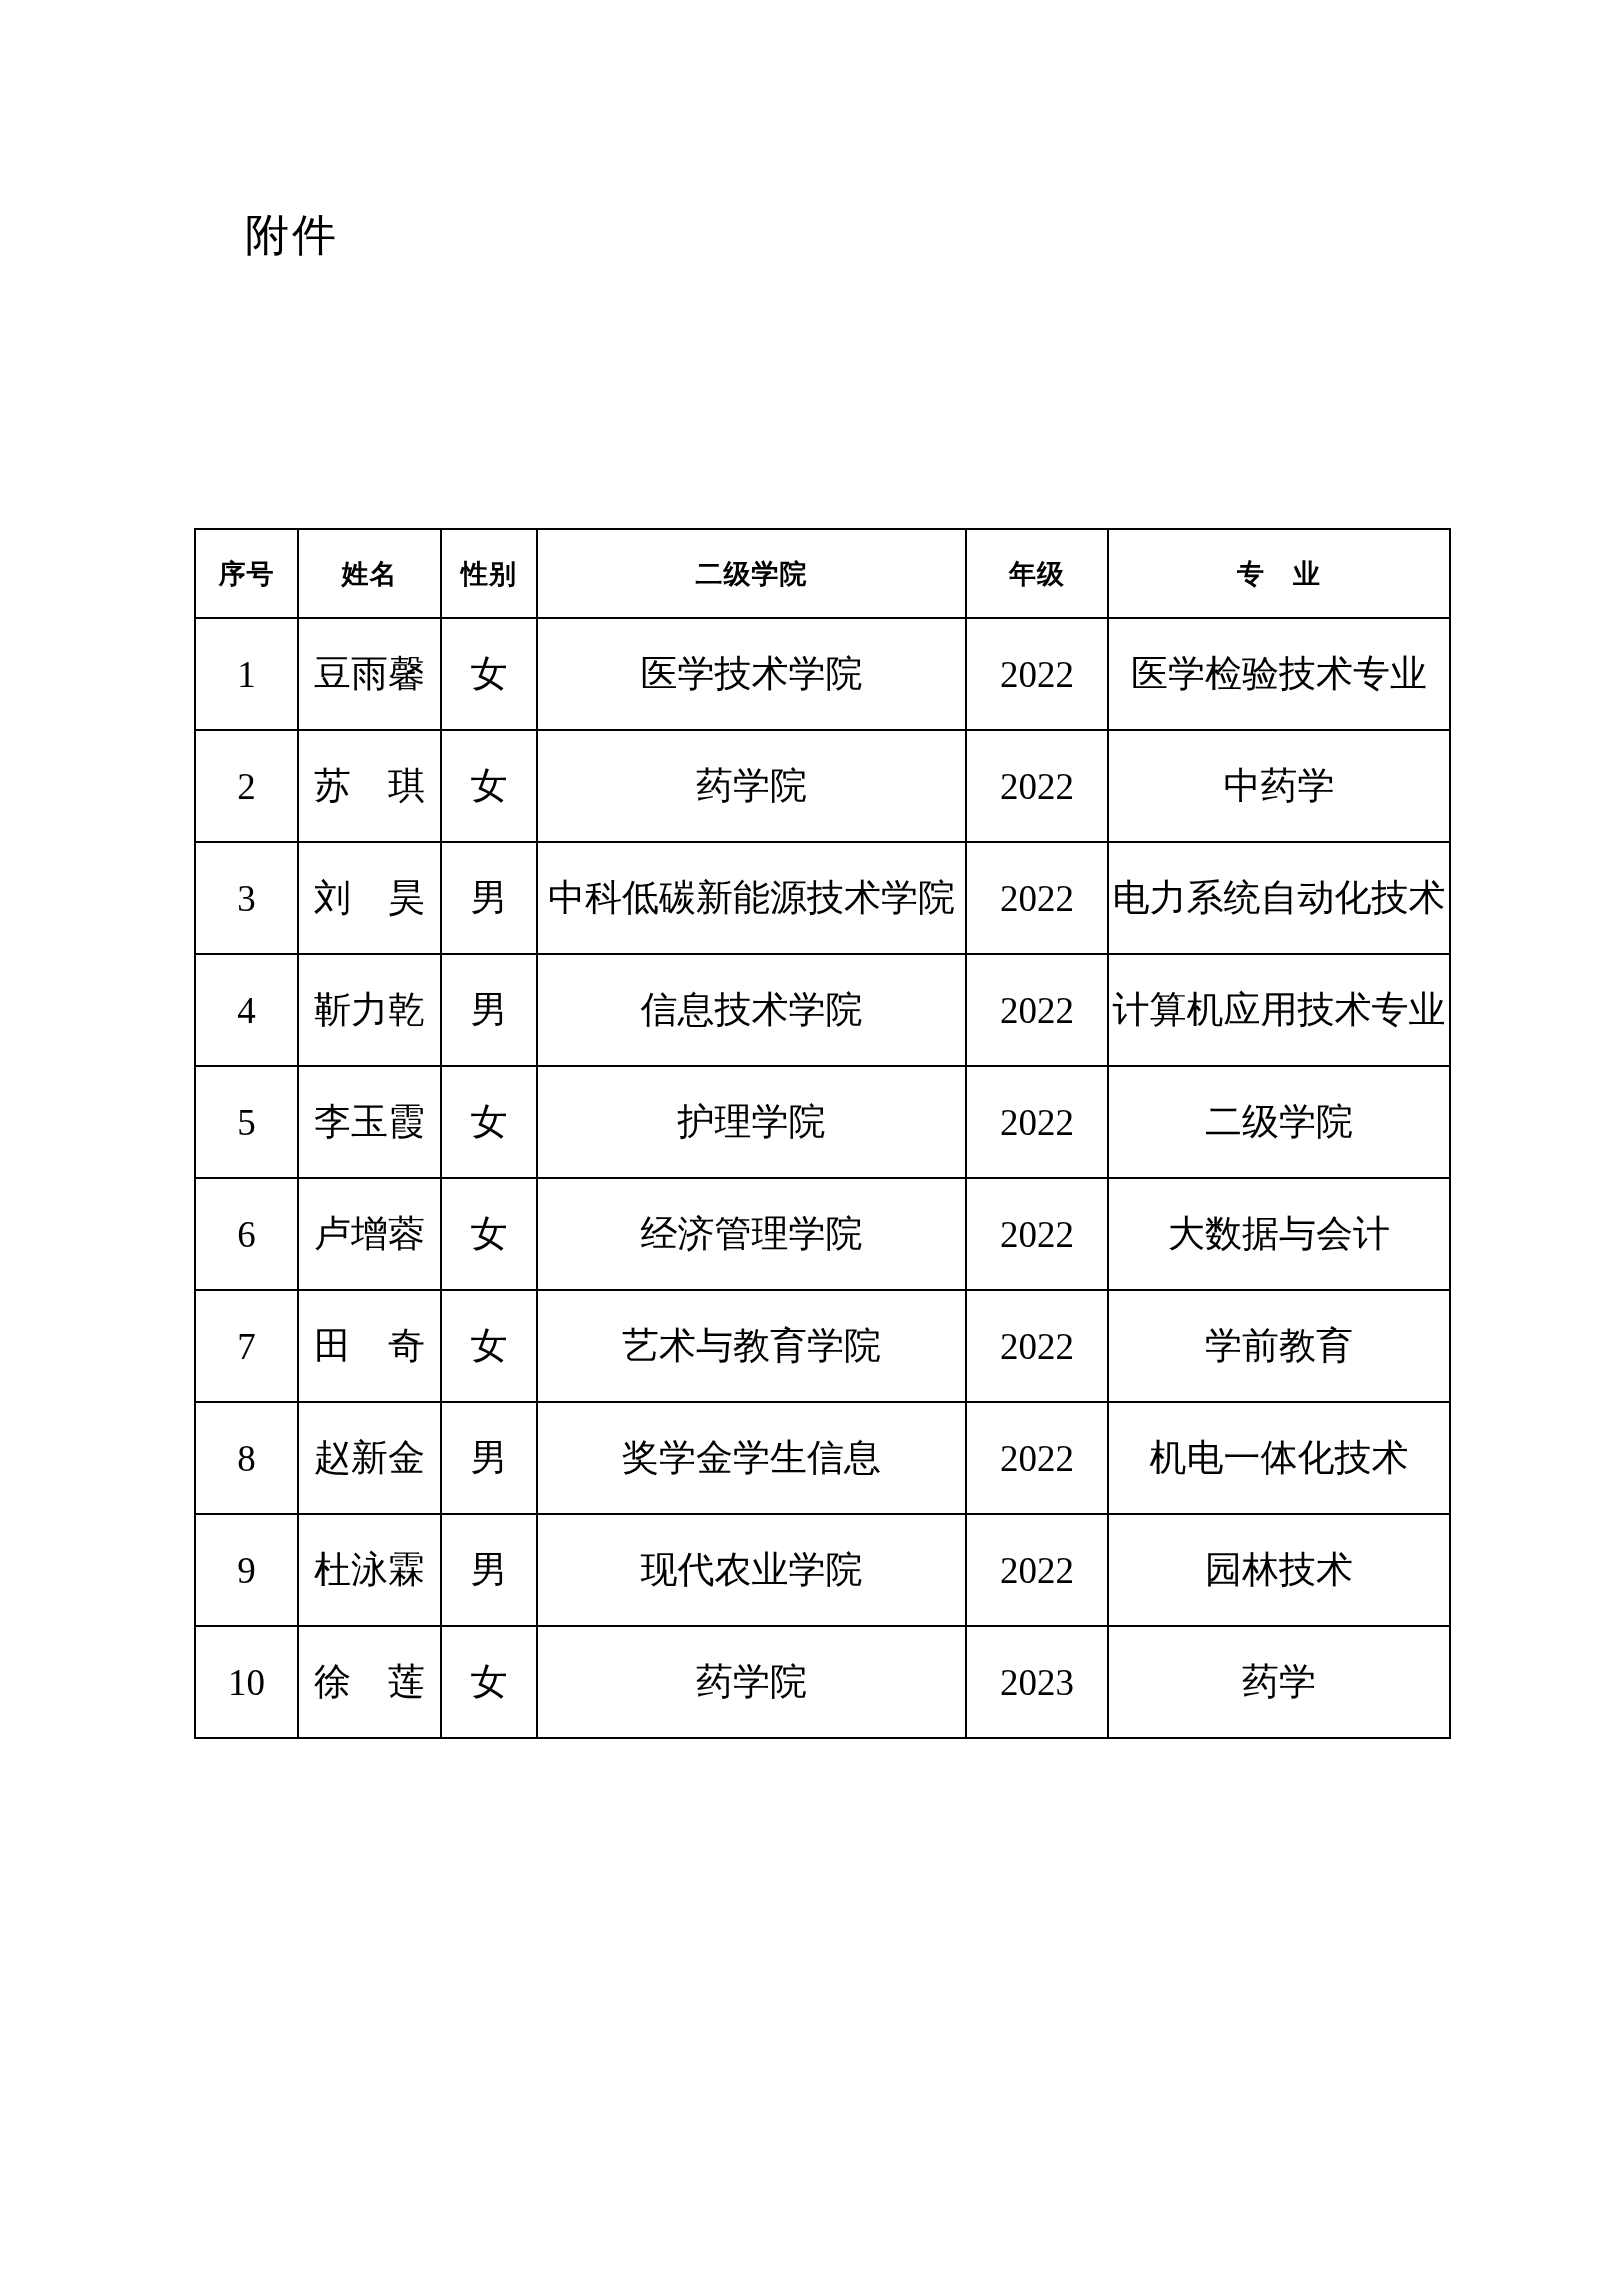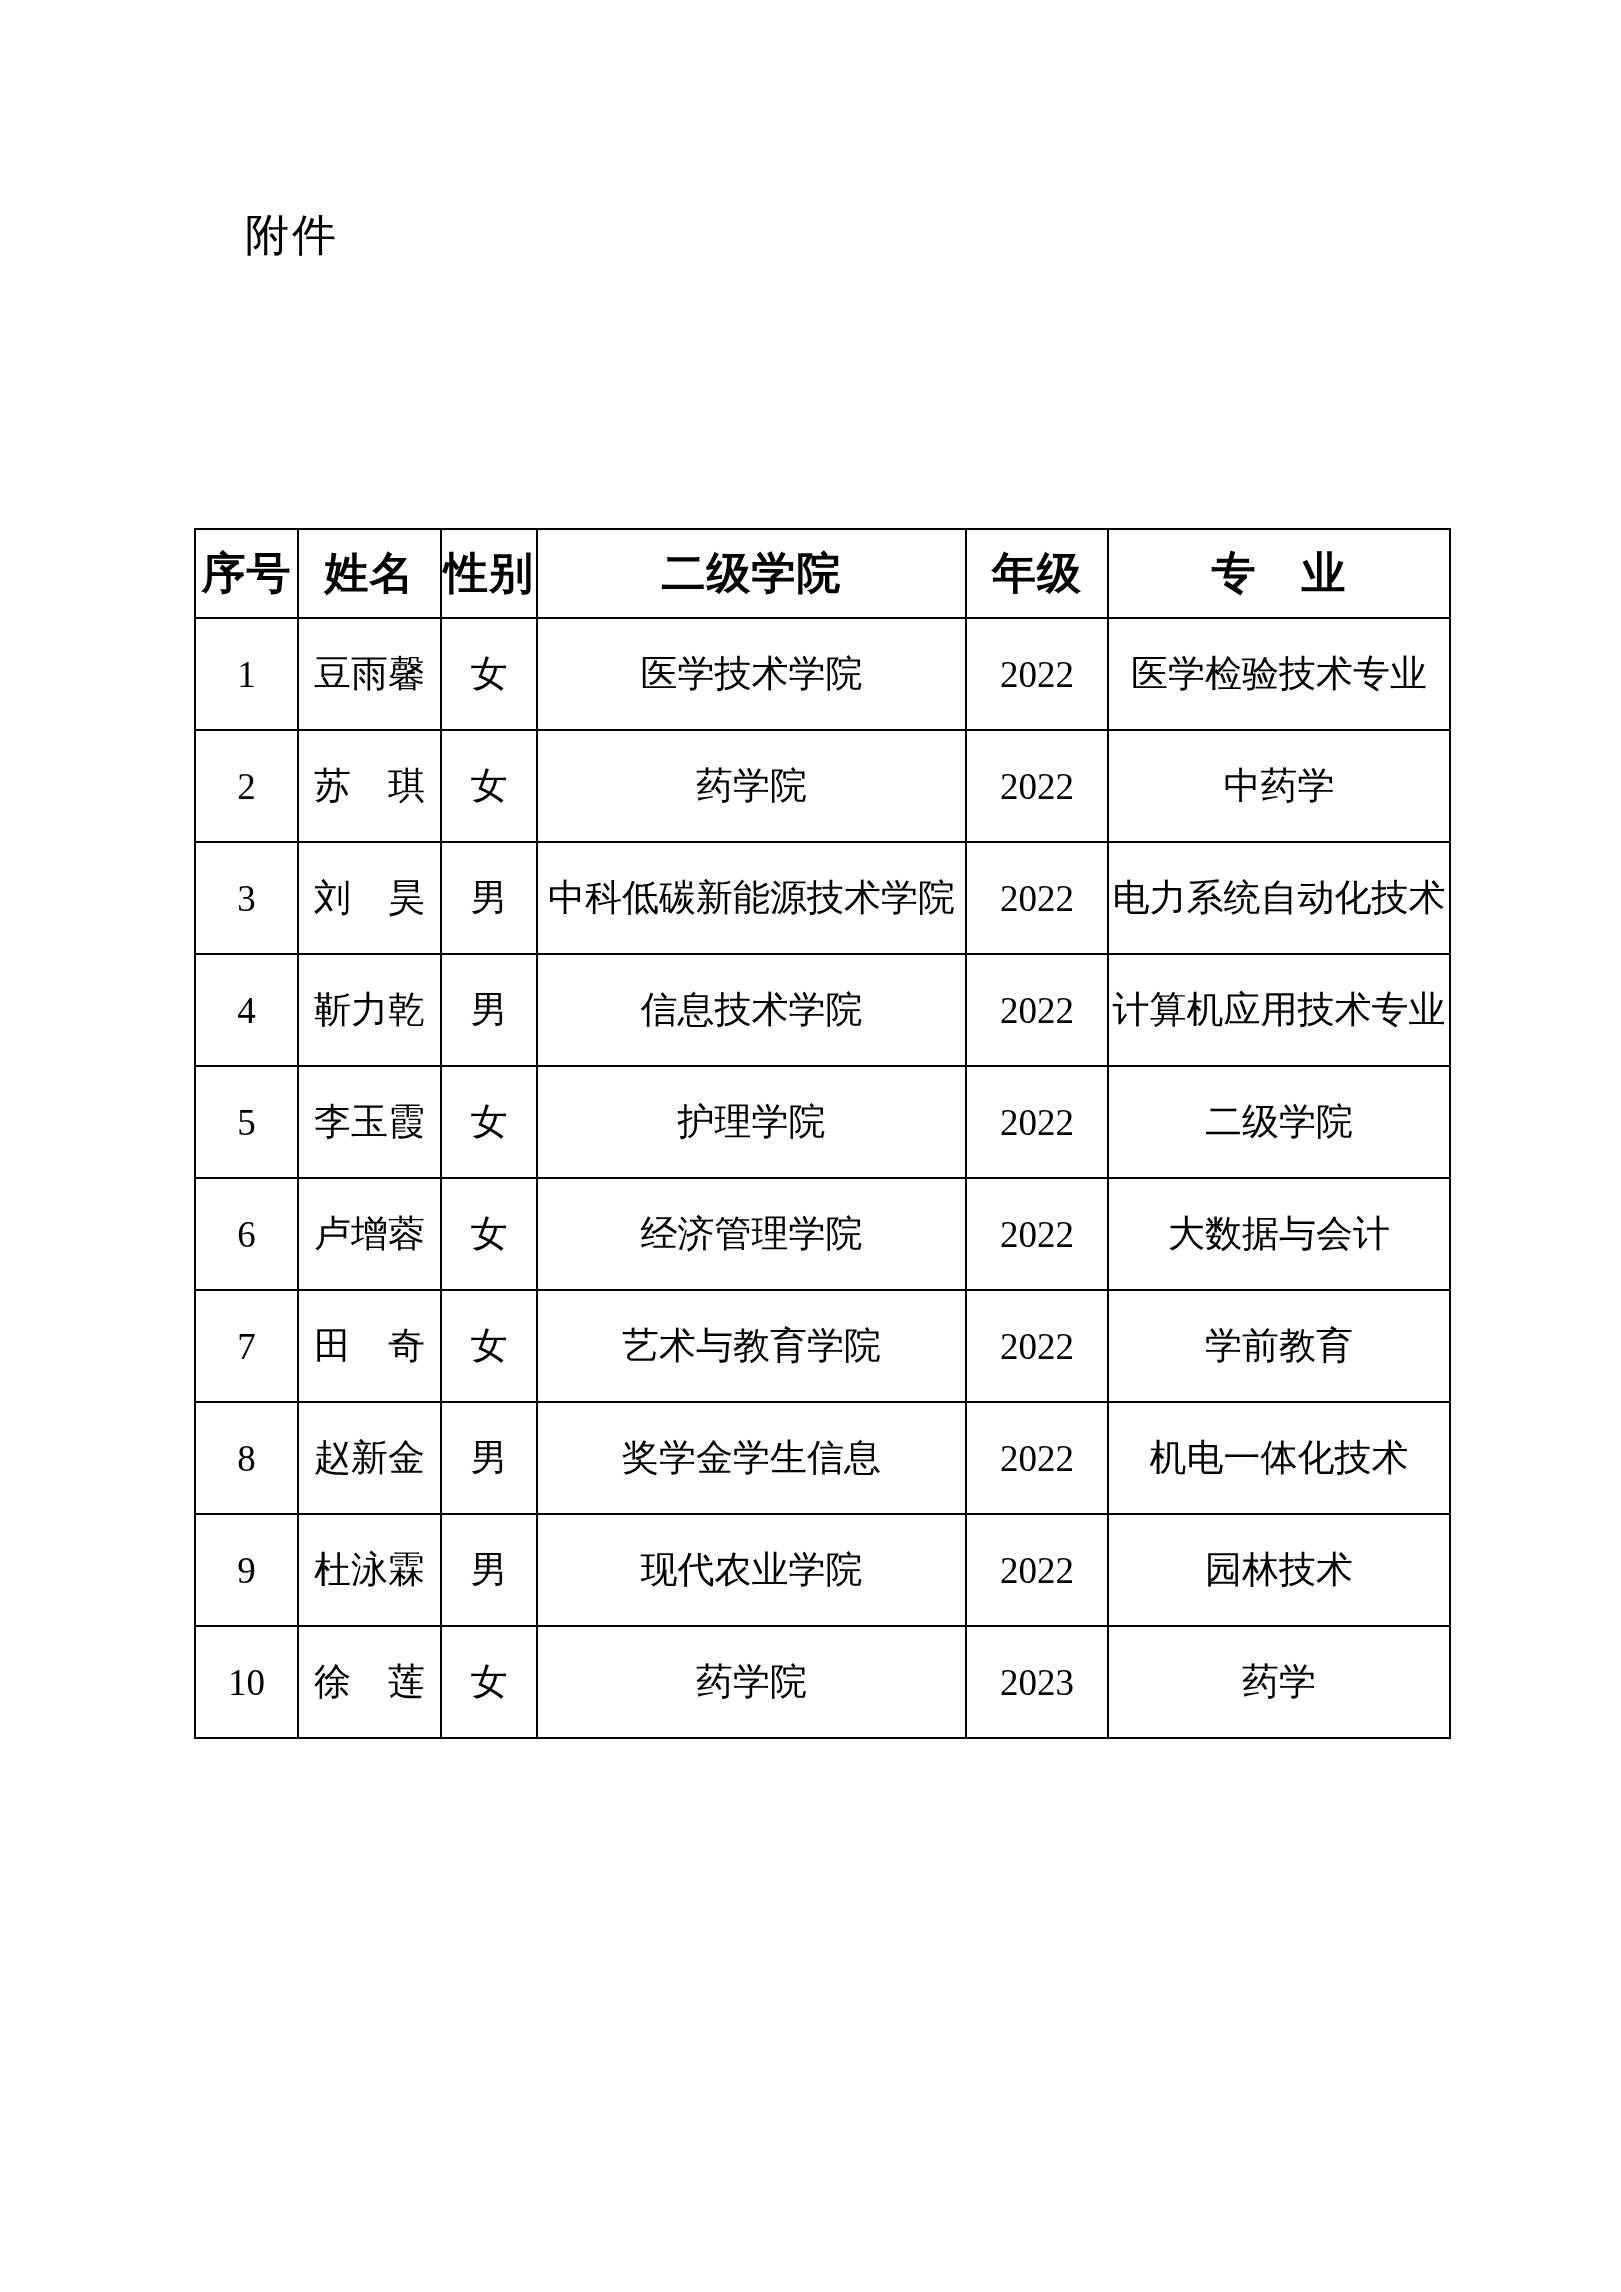--- a/index.html
+++ b/index.html
@@ -50,21 +50,21 @@
     border: 2px solid #000000;
     text-align: center;
     vertical-align: middle;
     padding: 0;
     overflow: hidden;
   }
   table.students thead tr {
     height: 89px;
   }
   table.students thead th {
-    font-size: 44px;
+    font-size: 27px;
     font-weight: bold;
     border-bottom-width: 2.9px;
     letter-spacing: 1px;
     margin-top: 8px;
   }
   table.students tbody tr {
     height: 112px;
   }
   table.students tbody td {
     font-size: 37px;

